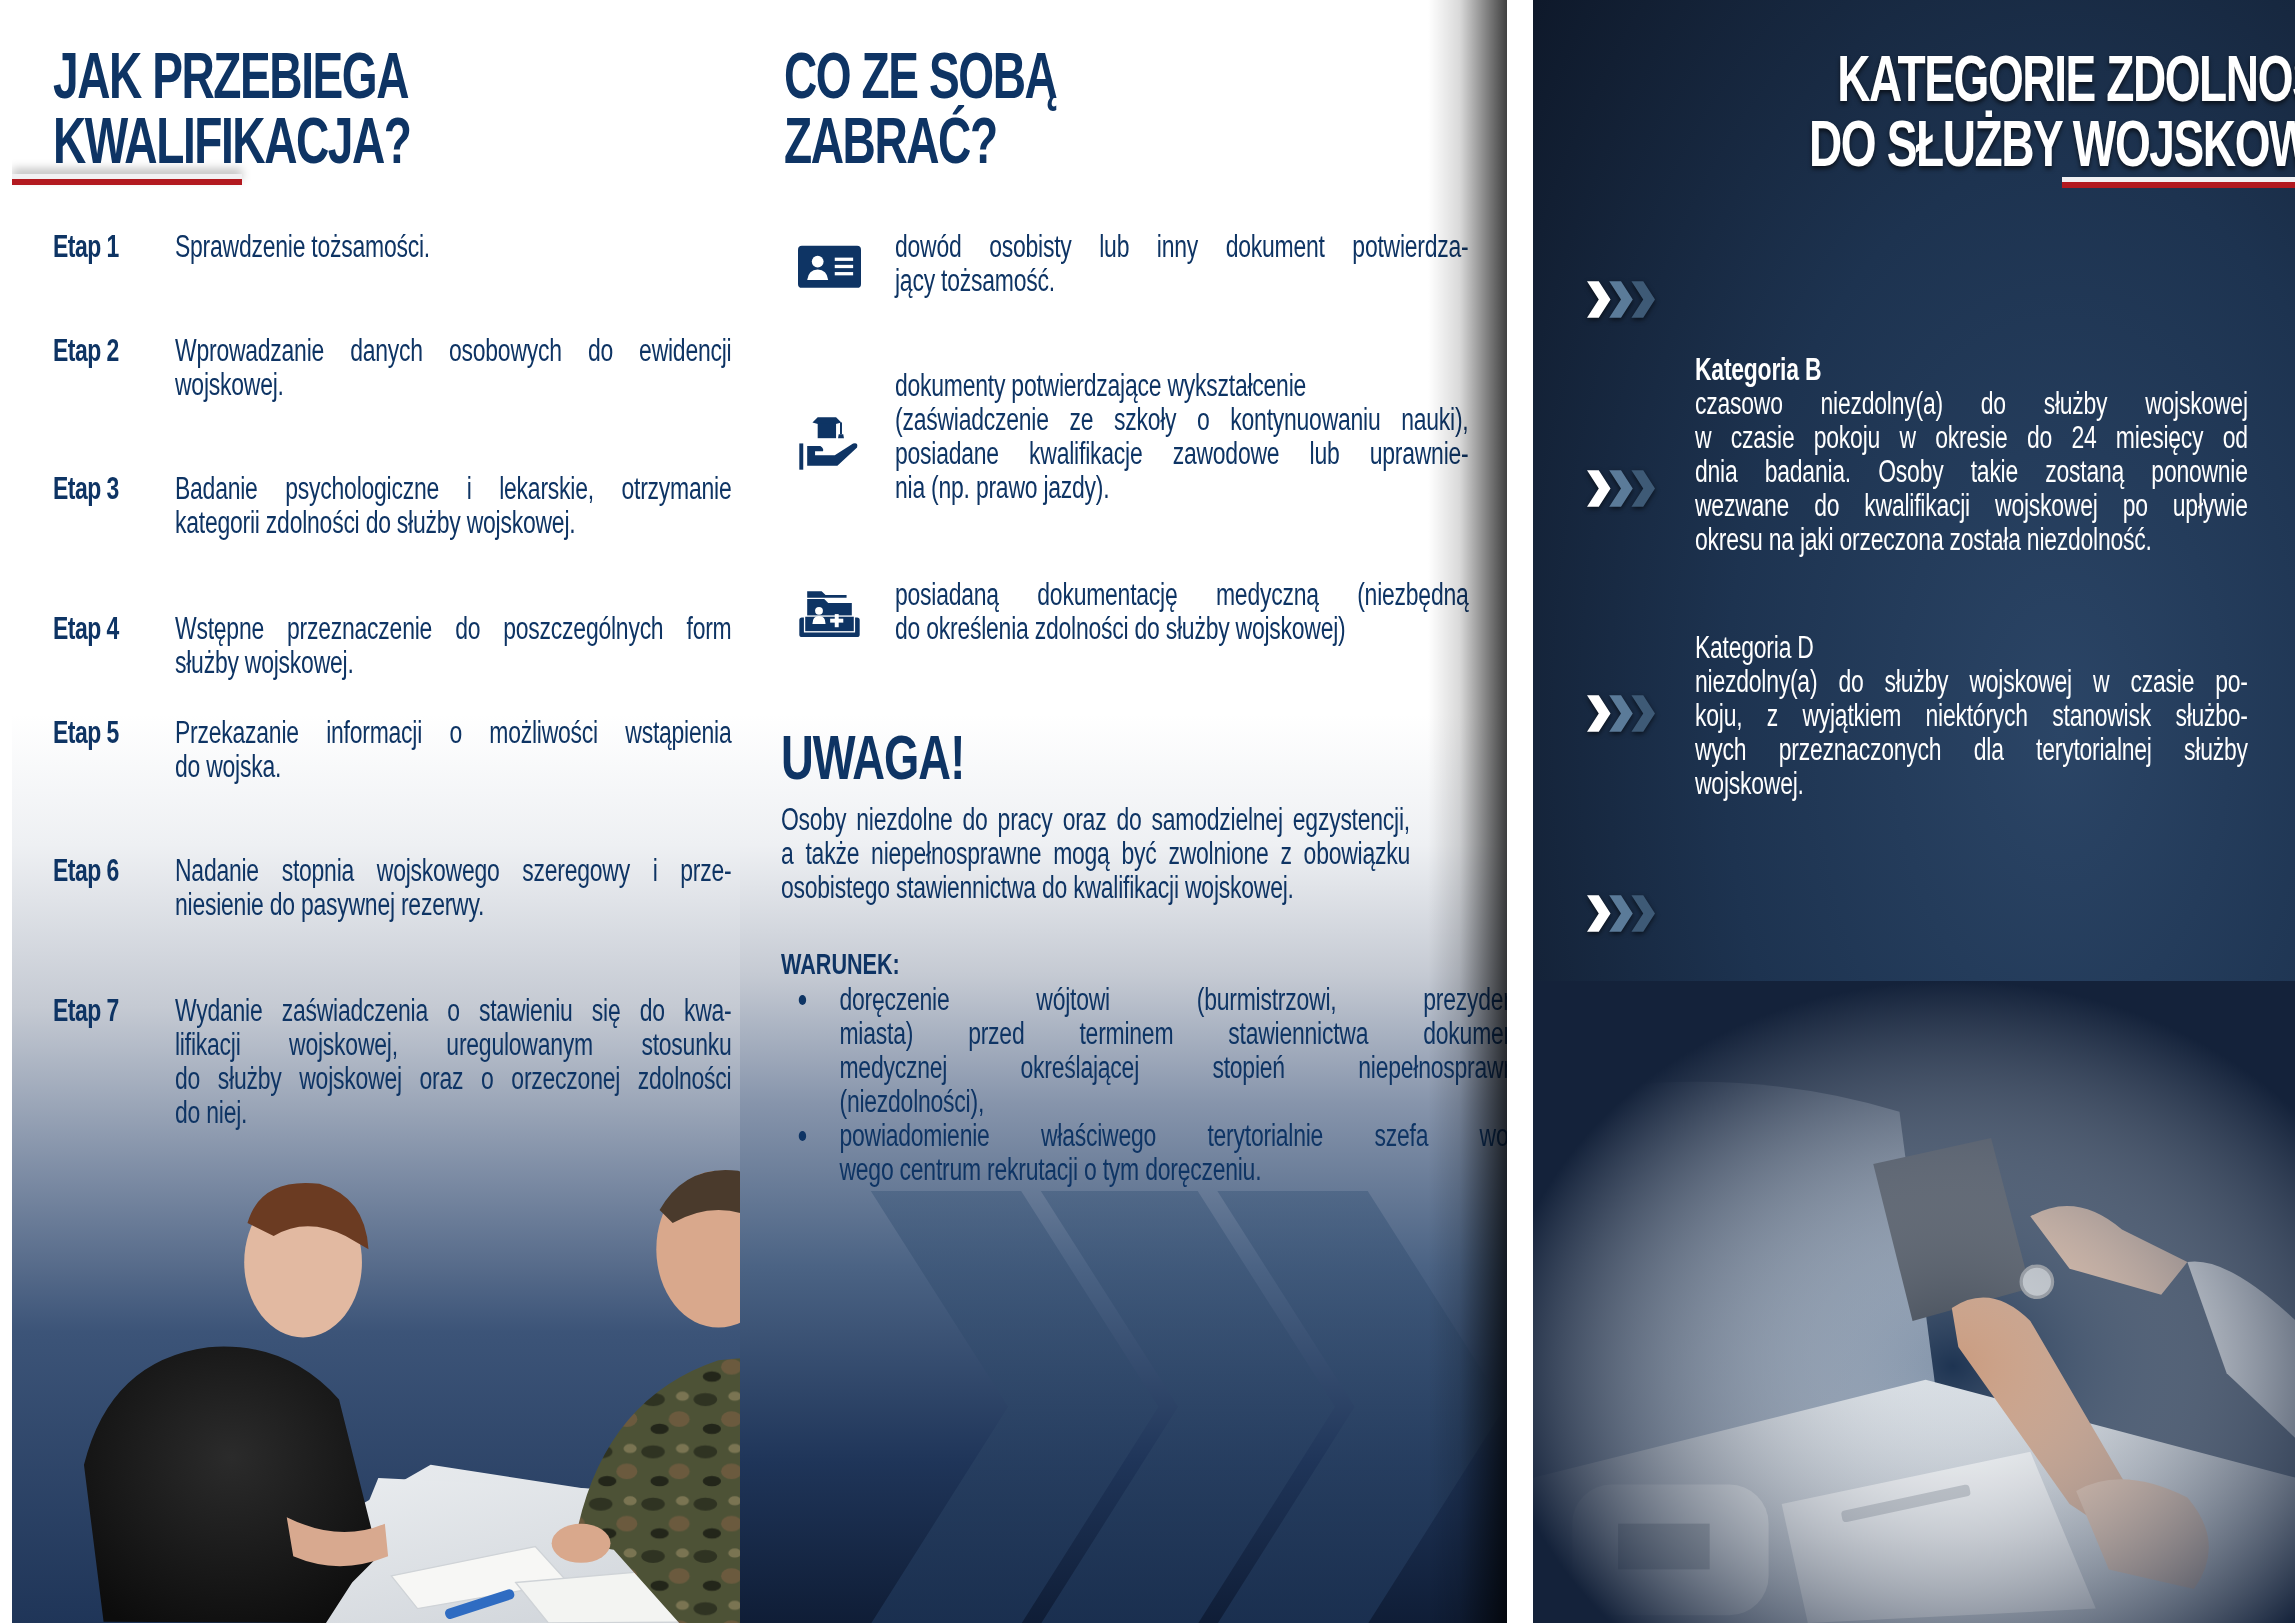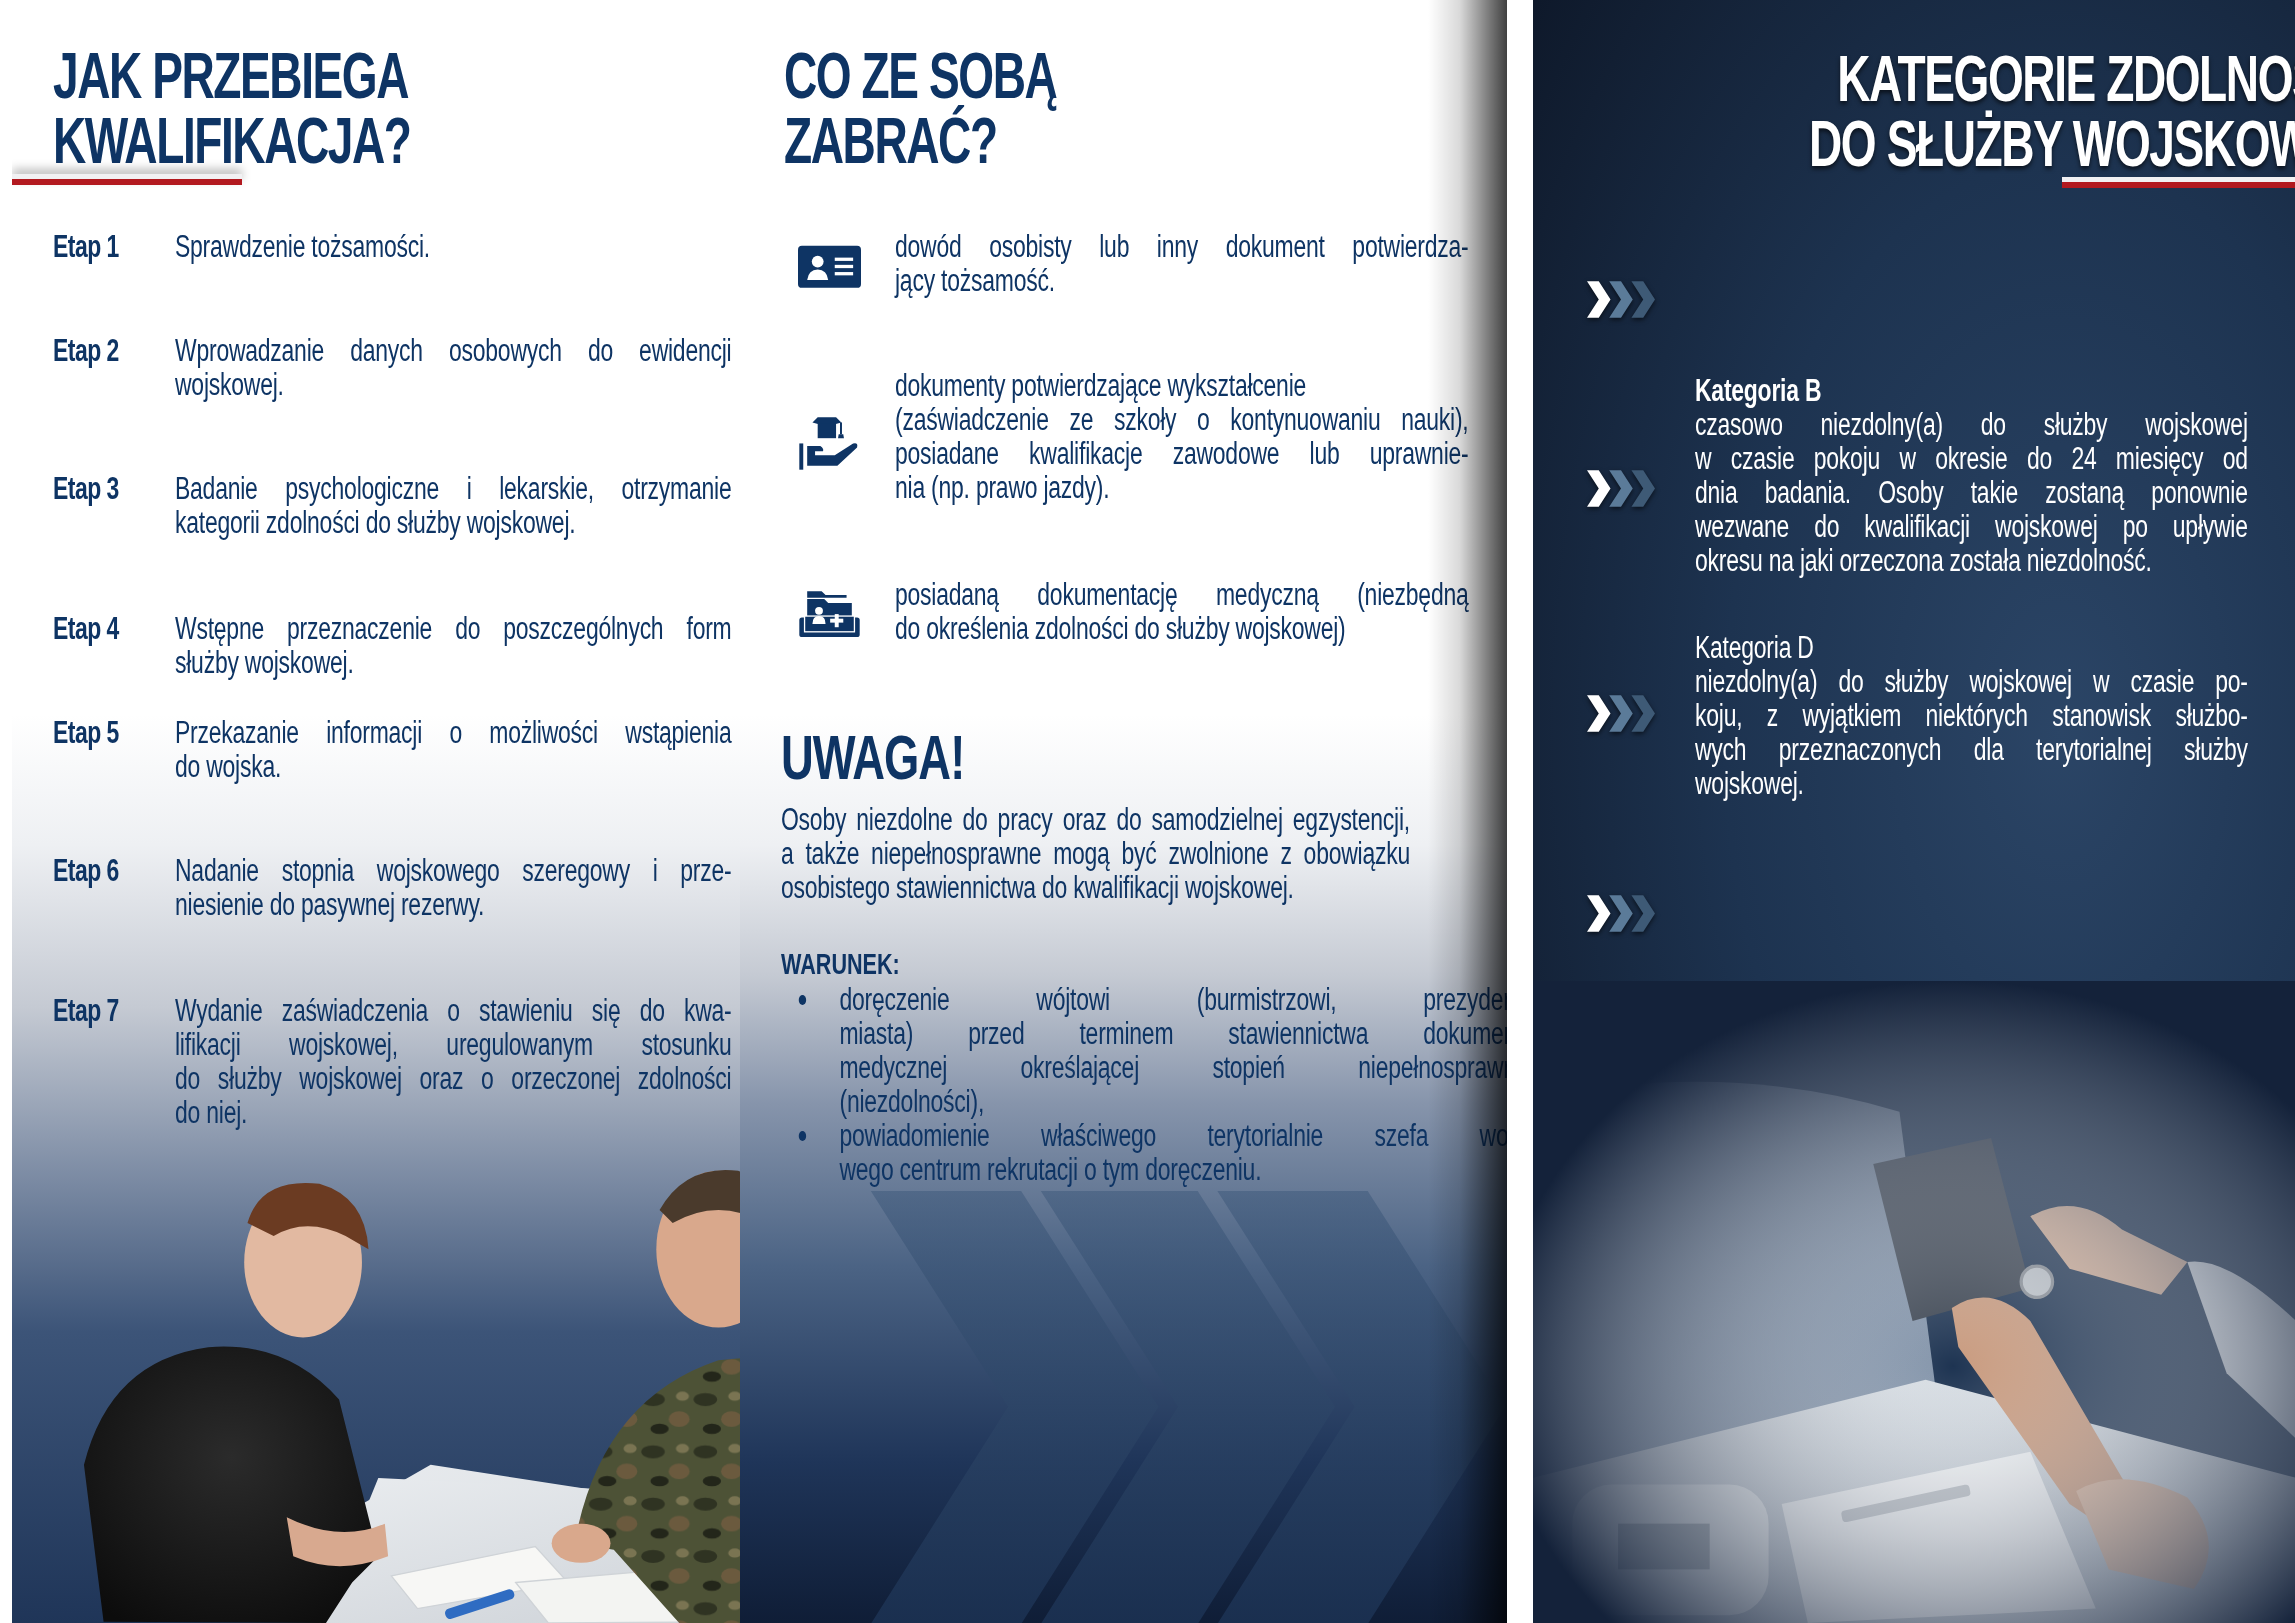--- a/index.html
+++ b/index.html
@@ -346,21 +346,21 @@
       </svg>
   </span>
 
   <span class="cat-chevron" style="top:470px">
     <svg viewBox="0 0 104 56">
         <polygon points="0,0 18,0 36,28 18,56 0,56 18,28" fill="#ffffff"></polygon>
         <polygon points="34,0 52,0 70,28 52,56 34,56 52,28" fill="#5b7b99"></polygon>
         <polygon points="68,0 86,0 104,28 86,56 68,56 86,28" fill="#3e5a76"></polygon>
       </svg>
   </span>
-  <div class="cat" style="top:374px">
+  <div class="cat" style="top:353px">
     <span class="cat-title bold">Kategoria B</span>
     <div class="cat-text justify">
       <span class="line">czasowo niezdolny(a) do służby wojskowej</span>
       <span class="line">w czasie pokoju w okresie do 24 miesięcy od</span>
       <span class="line">dnia badania. Osoby takie zostaną ponownie</span>
       <span class="line">wezwane do kwalifikacji wojskowej po upływie</span>
       <span class="line last">okresu na jaki orzeczona została niezdolność.</span>
     </div>
   </div>
 

